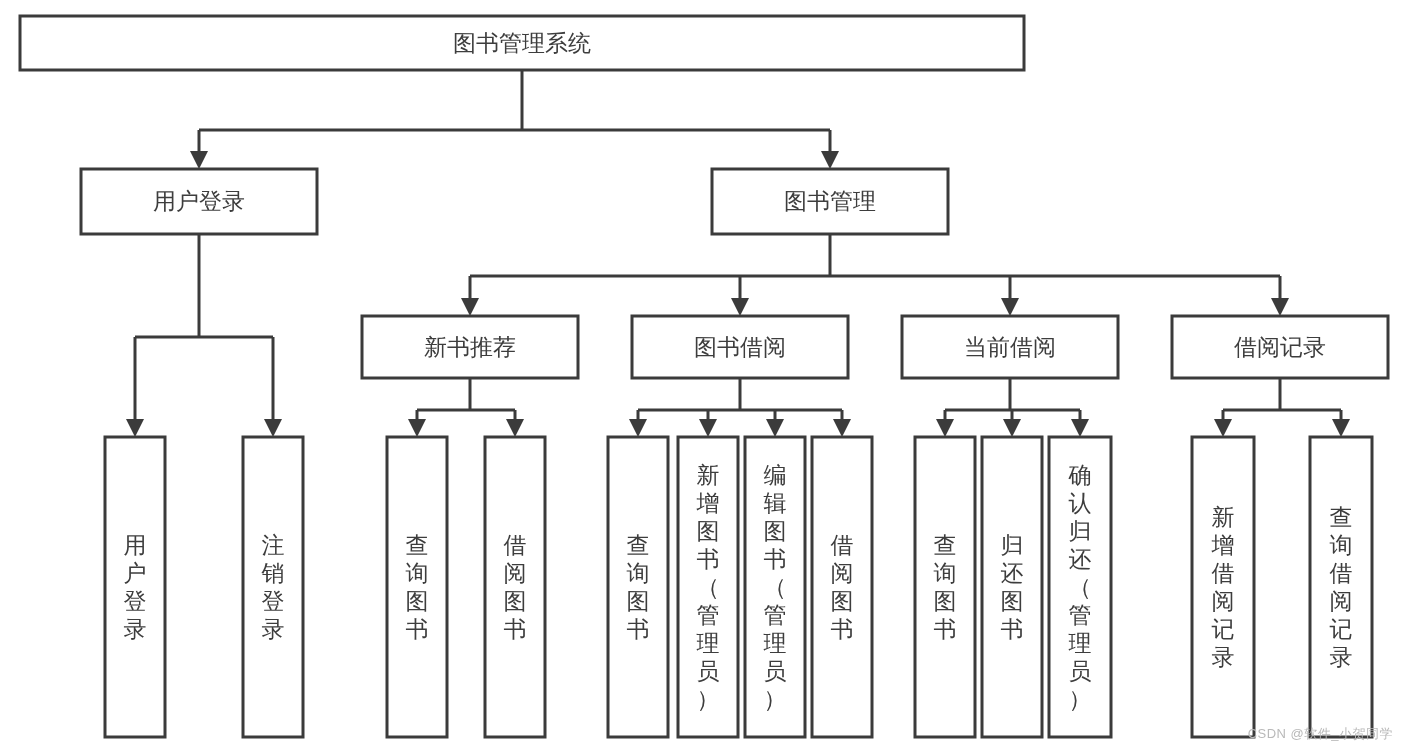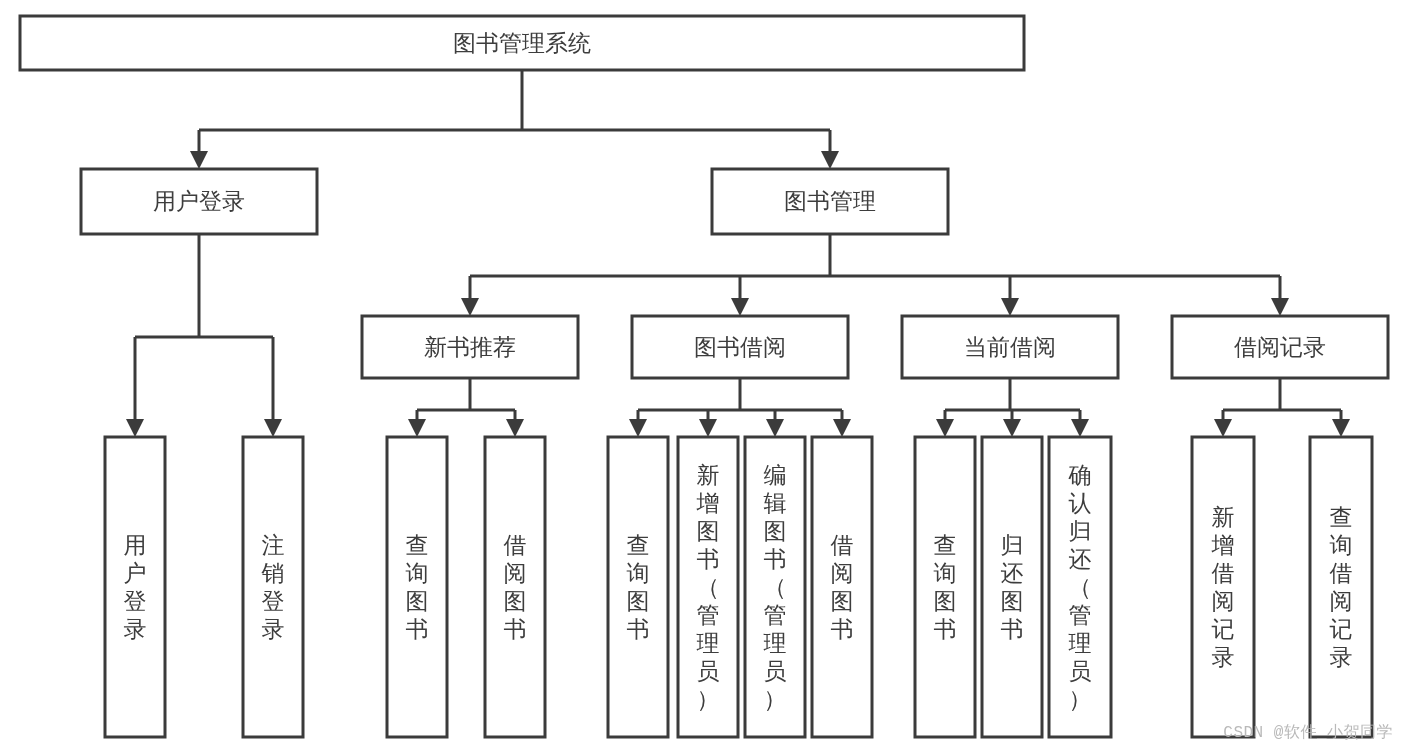--- a/index.html
+++ b/index.html
@@ -51,22 +51,22 @@
   .node-label-vert {
     fill: #3d3d3d;
     font-family: "DejaVu Sans", "Liberation Sans", sans-serif;
     font-size: 23px;
     text-anchor: middle;
   }
   .watermark {
     position: absolute;
     right: 12px;
     bottom: 6px;
-    font-family: Liberation Mono, monospace;
-    font-size: 16px;
+    font-family: Liberation Sans, sans-serif;
+    font-size: 13px;
     color: #b9b9b9;
     letter-spacing: 0.5px;
     white-space: nowrap;
     pointer-events: none;
   }
 </style>
 </head>
 <body>
 
 <div id="diagram-root">

